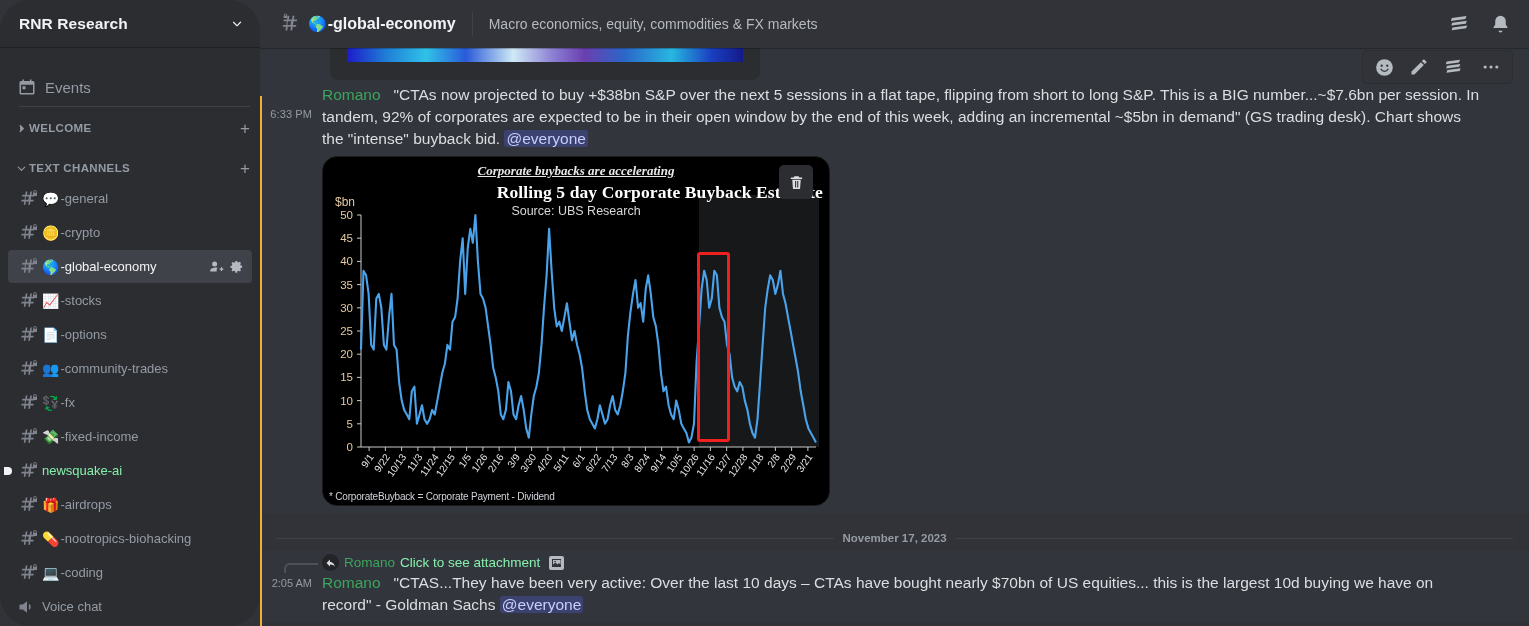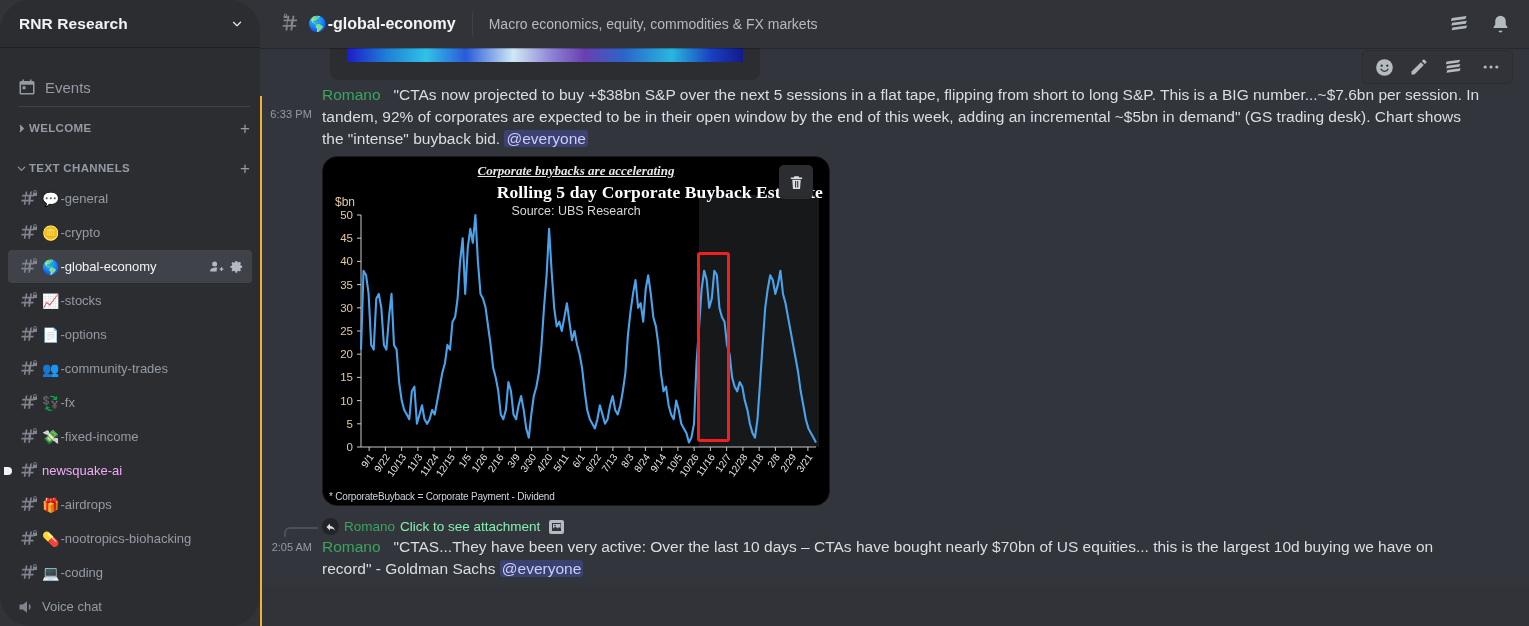--- a/index.html
+++ b/index.html
@@ -65,21 +65,21 @@
   }
   .chan.active { background: #404249; }
   .chan-hash {
     flex: 0 0 22px; color: #80848e; font-size: 19px; line-height: 1;
     display: flex; align-items: center; justify-content: center;
     position: relative; margin-right: 4px;
   }
   .chan-emoji { font-size: 14px; margin-right: 1px; line-height: 1; }
   .chan-name { font-size: 13px; color: #949ba4; white-space: nowrap; }
   .chan.active .chan-name { color: #f2f3f5; }
-  .chan.unread .chan-name { color: #f0abfc; font-weight: 500; }
+  .chan.unread .chan-name { color: #86efac; font-weight: 500; }
   .chan-actions { margin-left: auto; display: flex; gap: 5px; align-items: center; }
   .unread-dot {
     position: absolute; left: 0px; top: 50%; transform: translateY(-50%);
     width: 8px; height: 8px; background: #f2f3f5;
     border-radius: 0 4px 4px 0; margin-left: -4px;
   }
 
   
   .main { flex: 1; display: flex; flex-direction: column; background: #313338; position: relative; min-width: 0; }
   .topbar {
@@ -561,20 +561,25 @@
                   <text font-size="10" fill="#e8e8e8" font-family="&quot;Liberation Sans&quot;, sans-serif" text-anchor="end" transform="translate(489.875,300) rotate(-55)">3/21</text>
                   <path d="M38.0 192.6 L40.5 113.7 L43.1 118.3 L45.6 136.9 L48.2 187.9 L50.7 192.6 L53.3 141.5 L55.8 136.9 L58.3 150.8 L60.9 187.9 L63.4 192.6 L66.0 160.1 L68.5 136.9 L71.0 187.9 L73.6 192.6 L76.1 225.0 L78.7 243.6 L81.2 252.9 L83.8 257.5 L86.3 262.2 L88.8 234.3 L91.4 229.7 L93.9 266.8 L96.5 257.5 L99.0 248.2 L101.5 262.2 L104.1 266.8 L106.6 262.2 L109.2 252.9 L111.7 257.5 L114.3 243.6 L116.8 229.7 L119.3 215.8 L121.9 206.5 L124.4 187.9 L127.0 192.6 L129.5 164.7 L132.1 160.1 L134.6 141.5 L137.1 104.4 L139.7 81.2 L142.2 136.9 L144.8 90.5 L147.3 71.9 L149.8 85.8 L152.4 58.0 L154.9 104.4 L157.5 136.9 L160.0 141.5 L162.6 150.8 L165.1 169.4 L167.6 187.9 L170.2 211.1 L172.7 220.4 L175.3 234.3 L177.8 257.5 L180.3 262.2 L182.9 252.9 L185.4 225.0 L188.0 234.3 L190.5 257.5 L193.1 262.2 L195.6 248.2 L198.1 239.0 L200.7 252.9 L203.2 271.4 L205.8 280.7 L208.3 257.5 L210.8 239.0 L213.4 229.7 L215.9 215.8 L218.5 187.9 L221.0 150.8 L223.6 118.3 L226.1 71.9 L228.6 113.7 L231.2 150.8 L233.7 169.4 L236.3 164.7 L238.8 174.0 L241.4 160.1 L243.9 146.2 L246.4 164.7 L249.0 183.3 L251.5 174.0 L254.1 187.9 L256.6 197.2 L259.1 211.1 L261.7 234.3 L264.2 252.9 L266.8 262.2 L269.3 266.8 L271.9 271.4 L274.4 262.2 L276.9 248.2 L279.5 257.5 L282.0 266.8 L284.6 262.2 L287.1 248.2 L289.6 239.0 L292.2 252.9 L294.7 257.5 L297.3 248.2 L299.8 234.3 L302.4 215.8 L304.9 178.6 L307.4 155.4 L310.0 136.9 L312.5 123.0 L315.1 150.8 L317.6 146.2 L320.2 164.7 L322.7 132.2 L325.2 118.3 L327.8 136.9 L330.3 160.1 L332.9 169.4 L335.4 187.9 L337.9 215.8 L340.5 234.3 L343.0 229.7 L345.6 248.2 L348.1 257.5 L350.7 262.2 L353.2 243.6 L355.7 252.9 L358.3 266.8 L360.8 271.4 L363.4 276.1 L365.9 285.4 L368.4 280.7 L371.0 266.8 L373.5 206.5 L376.1 169.4 L378.6 132.2 L381.2 113.7 L383.7 123.0 L386.2 150.8 L388.8 141.5 L391.3 113.7 L393.9 118.3 L396.4 150.8 L398.9 160.1 L401.5 164.7 L404.0 187.9 L406.6 197.2 L409.1 220.4 L411.7 229.7 L414.2 234.3 L416.7 225.0 L419.3 229.7 L421.8 243.6 L424.4 252.9 L426.9 266.8 L429.5 276.1 L432.0 280.7 L434.5 262.2 L437.1 225.0 L439.6 187.9 L442.2 150.8 L444.7 132.2 L447.2 118.3 L449.8 123.0 L452.3 136.9 L454.9 127.6 L457.4 113.7 L460.0 136.9 L462.5 146.2 L465.0 160.1 L467.6 174.0 L470.1 187.9 L472.7 201.8 L475.2 215.8 L477.7 234.3 L480.3 248.2 L482.8 262.2 L485.4 271.4 L487.9 276.1 L490.5 280.7 L493.0 285.4 " stroke="#4aa3ea" stroke-width="2.1" fill="none" stroke-linejoin="round"></path>
                 </svg>
               <div class="hl-box"></div>
               <div class="ch-foot">* CorporateBuyback = Corporate Payment - Dividend</div>
             </div>
           </div>
         </div>
       </div>
 
+      <div class="divider-date">
+        <span class="divider-line"></span>
+        <span class="divider-text">November 17, 2023</span>
+        <span class="divider-line"></span>
+      </div>
 
       <div class="msg-hover-row" style="padding:4px 48px 6px 0;">
         <div style="display:flex;">
           <div style="flex:0 0 62px;"></div>
           <div style="flex:1;min-width:0;position:relative;">
             <div class="reply-ref">
               <span class="reply-spine"></span>
               <span class="reply-icon">
                 <svg viewBox="0 0 24 24" width="12" height="12">
                     <path fill="#dbdee1" d="M10 5L3 12l7 7v-4c5 0 8 1.5 10 5-1-5-4-10-10-10V5z"></path>

